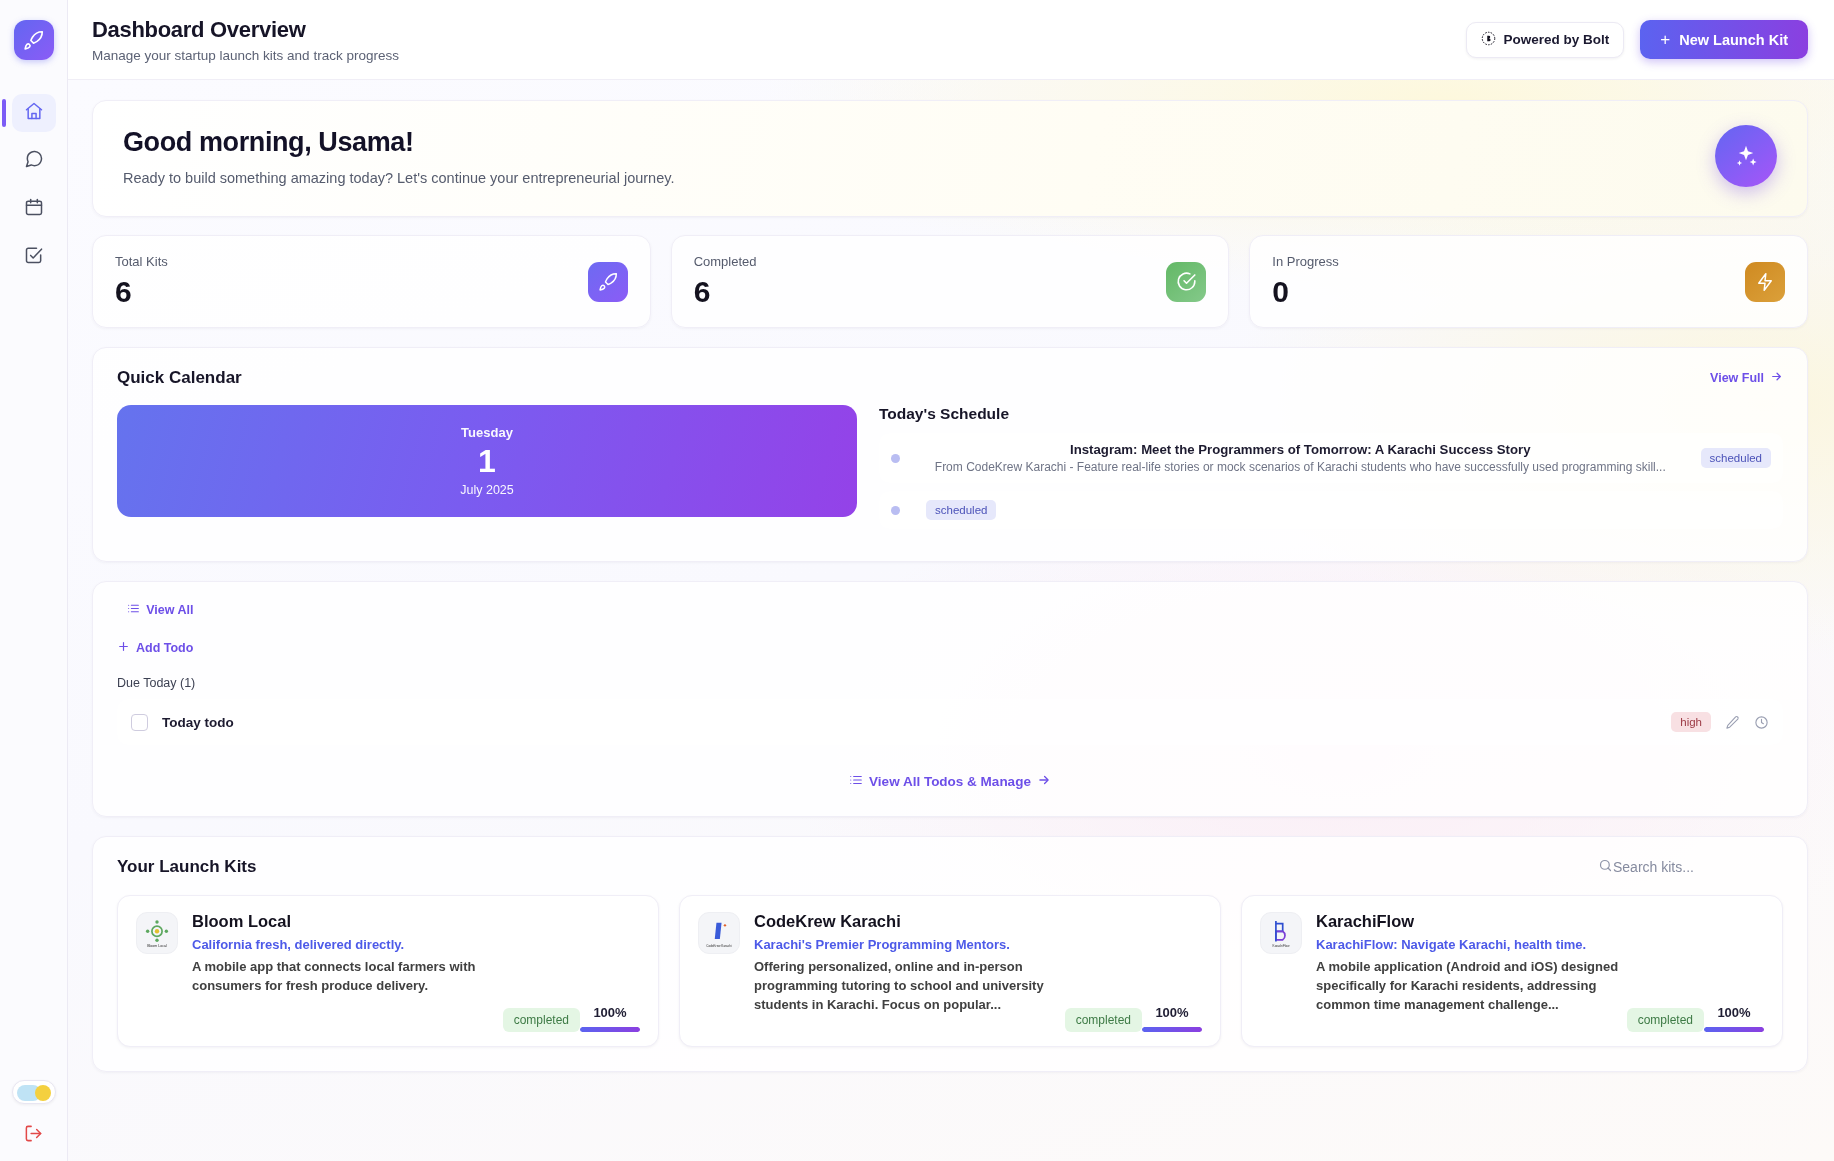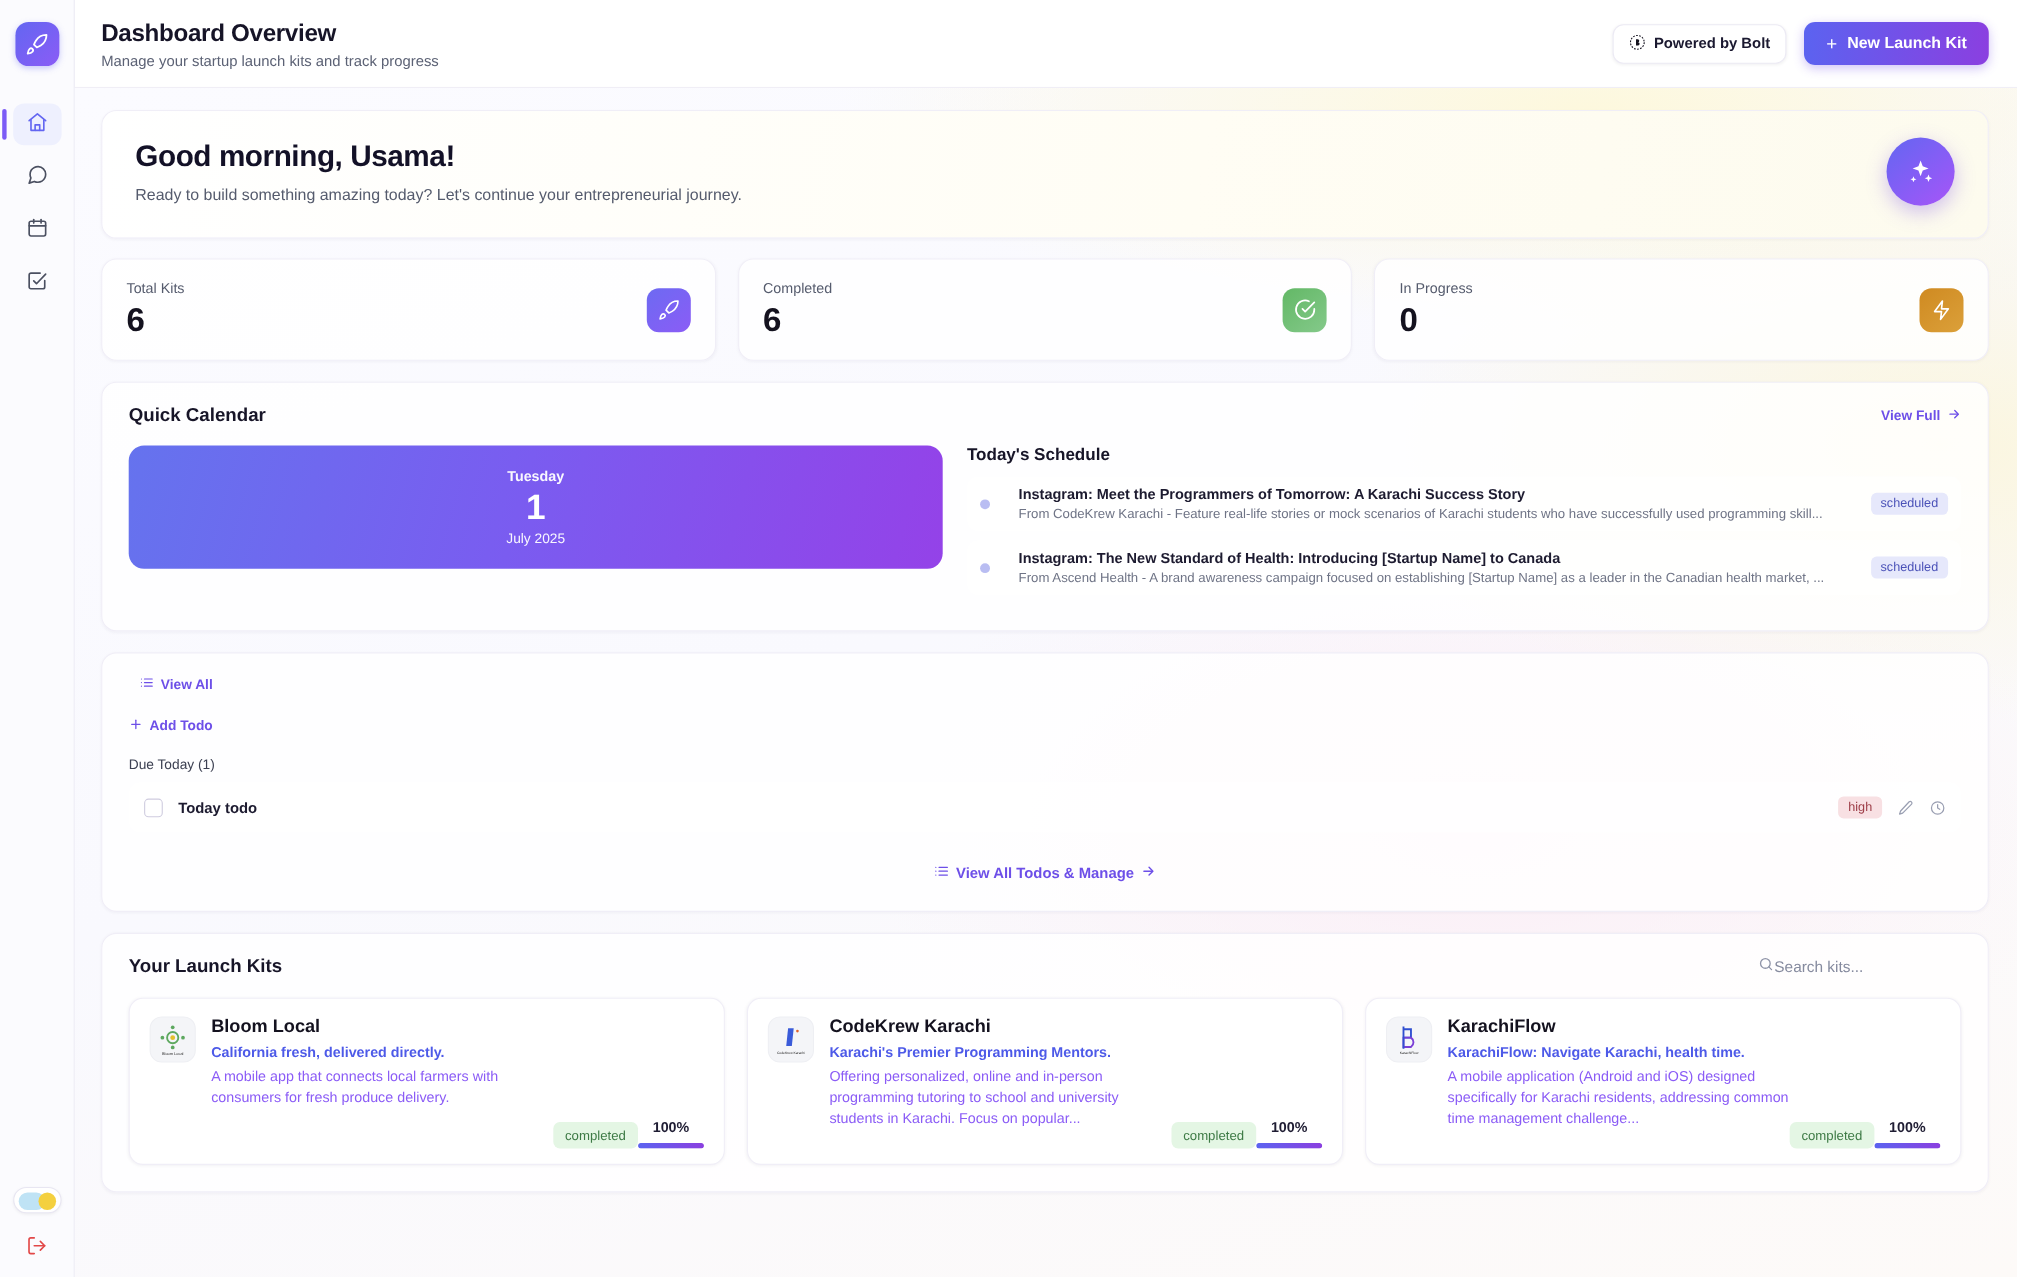--- a/index.html
+++ b/index.html
@@ -153,21 +153,21 @@
     padding: 22px 0; height: 112px;
   }
   .cal-dow { font-size: 13px; font-weight: 600; opacity: .96; }
   .cal-day { font-size: 32px; font-weight: 700; line-height: 1.2; margin: 2px 0; }
   .cal-my { font-size: 12.5px; opacity: .95; }
   .sched { flex: 1; min-width: 0; }
   .sched-title { font-size: 15.5px; font-weight: 700; color: #171528; margin-bottom: 10px; }
   .sched-item {
     display: flex; align-items: center; gap: 26px;
     background: rgba(255,255,255,.55); border-radius: 10px;
-    padding: 9px 12px; margin-bottom: 8px;
+    padding: 9px 12px; margin-bottom: 8px; text-align: center;
   }
   .dot { width: 9px; height: 9px; border-radius: 50%; background: #b9bdf2; flex: 0 0 9px; }
   .sched-txt { flex: 1; min-width: 0; }
   .sched-h { font-size: 13.2px; font-weight: 600; color: #1d1b30; white-space: nowrap; overflow: hidden; text-overflow: ellipsis; }
   .sched-s { font-size: 12px; color: #6f7486; margin-top: 3px; white-space: nowrap; overflow: hidden; text-overflow: ellipsis; }
   .badge-sched {
     background: #e6e8fb; color: #4b52b8; font-size: 11.5px;
     border-radius: 5px; padding: 4px 9px; flex: 0 0 auto;
   }
 
@@ -204,21 +204,21 @@
     box-shadow: 0 1px 3px rgba(25,20,60,.05);
   }
   .kit-top { display: flex; gap: 14px; }
   .kit-logo {
     width: 42px; height: 42px; flex: 0 0 42px; border-radius: 11px;
     background: #f4f5f8; border: 1px solid #eeeff3;
     display: flex; align-items: center; justify-content: center; overflow: hidden;
   }
   .kit-name { font-size: 16.5px; font-weight: 700; color: #14121f; }
   .kit-tag { font-size: 13px; font-weight: 600; color: #4d5ae8; margin-top: 6px; }
-  .kit-desc { font-size: 13px; color: #8b5cf6; line-height: 1.45; margin-top: 6px; }
+  .kit-desc { font-size: 13px; color: #404040; line-height: 1.45; margin-top: 6px; font-weight: bold; }
   .kit-foot { display: flex; align-items: flex-end; justify-content: space-between; margin-top: auto; padding-top: 14px; }
   .badge-completed { background: #e4f6e4; color: #3d7a45; font-size: 12px; border-radius: 6px; padding: 5px 11px; }
   .pct { font-size: 13px; font-weight: 700; color: #1f1d33; text-align: center; }
   .bar { width: 60px; height: 5px; border-radius: 4px; background: #ebe9f5; margin-top: 7px; overflow: hidden; }
   .bar > i { display: block; height: 100%; background: linear-gradient(90deg,#5b63f0,#8b3fe0); border-radius: 4px; }
 </style>
 </head>
 <body>
 
 <div class="app">
@@ -385,24 +385,20 @@
             <div class="sched-item">
               <span class="dot"></span>
               <div class="sched-txt">
                 <div class="sched-h">Instagram: Meet the Programmers of Tomorrow: A Karachi Success Story</div>
                 <div class="sched-s">From CodeKrew Karachi - Feature real-life stories or mock scenarios of Karachi students who have successfully used programming skill...</div>
               </div>
               <span class="badge-sched">scheduled</span>
             </div>
             <div class="sched-item">
               <span class="dot"></span>
-              <div class="sched-txt">
-                <div class="sched-h">Instagram: The New Standard of Health: Introducing [Startup Name] to Canada</div>
-                <div class="sched-s">From Ascend Health - A brand awareness campaign focused on establishing [Startup Name] as a leader in the Canadian health market, ...</div>
-              </div>
               <span class="badge-sched">scheduled</span>
             </div>
           </div>
         </div>
       </section>
 
       <section class="card todo">
         <div class="sec-head">
           <div class="todo-actions">
             <div class="link-accent">

